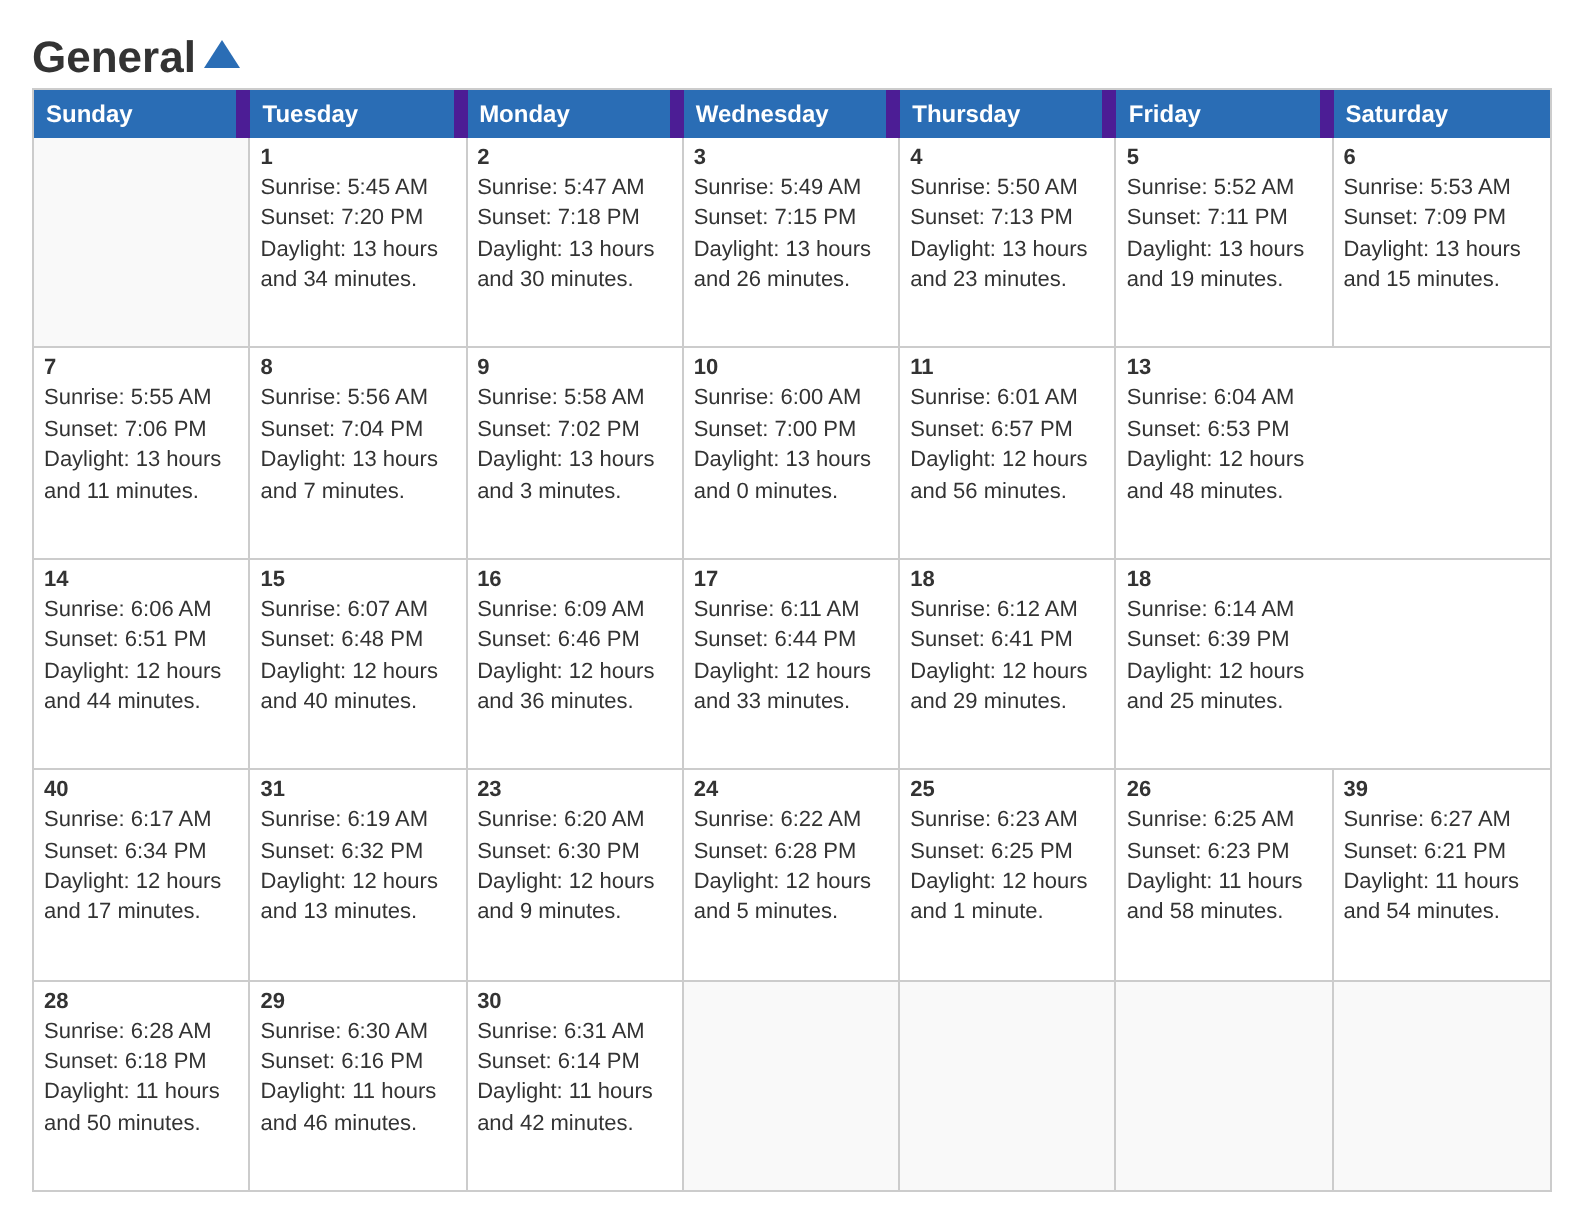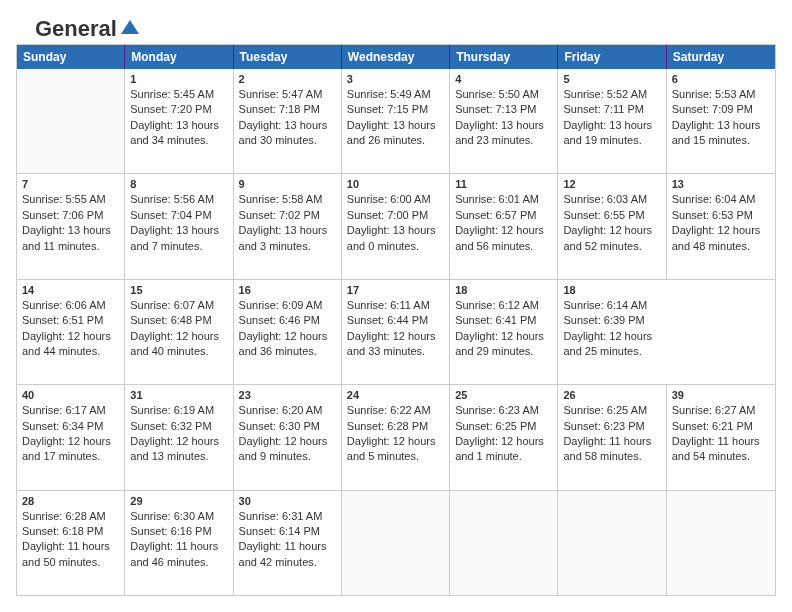--- a/index.html
+++ b/index.html
@@ -50,21 +50,21 @@
       display: grid;
       grid-template-columns: repeat(7, 1fr);
       background: #2a6db5;
     }
     .cal-header-cell {
       color: #fff;
       font-size: 12px;
       font-weight: bold;
       padding: 5px 6px;
       text-align: left;
-      border-right: 1px solid #4c1d95;
+      border-right: 7px solid #4c1d95;
     }
     .cal-header-cell:last-child { border-right: none; }
     .cal-body {
       flex: 1;
       display: flex;
       flex-direction: column;
     }
     .cal-row {
       display: grid;
       grid-template-columns: repeat(7, 1fr);
@@ -94,38 +94,38 @@
       line-height: 1.4;
     }
   </style>
 </head>
 <body>
 
 <div class="page">
   <div class="header">
     <div class="logo">
       <div style="display:flex;align-items:center;">
-        <span style="font-size:22px;font-weight:bold;color:#333;margin-left:19px;">General</span>
+        <span style="font-size:22px;font-weight:bold;color:#333;">General</span>
         <svg width="22" height="18" viewBox="0 0 22 18" style="margin-left:2px;margin-top:-4px;">
           <polygon points="2,16 11,2 20,16" fill="#2a6db5"></polygon>
         </svg>
       </div>
       <span style="font-size:22px;font-weight:bold;color:#2a6db5;margin-top:-8px;margin-left:0px;"></span>
     </div>
     <div class="title-area">
       <div class="month-title"></div>
       <div class="location"></div>
     </div>
   </div>
 
   <div class="calendar">
     <div class="cal-header" id="cal-header">
         <div class="cal-header-cell">Sunday</div>
+        <div class="cal-header-cell">Tuesday</div>
         <div class="cal-header-cell">Monday</div>
-        <div class="cal-header-cell">Tuesday</div>
         <div class="cal-header-cell">Wednesday</div>
         <div class="cal-header-cell">Thursday</div>
         <div class="cal-header-cell">Friday</div>
         <div class="cal-header-cell">Saturday</div>
       </div>
     <div class="cal-body" id="cal-body">
         <div class="cal-row">
           <div class="cal-cell empty"></div>
           <div class="cal-cell">
             <div class="day-number">1</div>
@@ -167,24 +167,20 @@
           </div>
           <div class="cal-cell">
             <div class="day-number">10</div>
             <div class="day-info">Sunrise: 6:00 AM<br>Sunset: 7:00 PM<br>Daylight: 13 hours and 0 minutes.</div>
           </div>
           <div class="cal-cell">
             <div class="day-number">11</div>
             <div class="day-info">Sunrise: 6:01 AM<br>Sunset: 6:57 PM<br>Daylight: 12 hours and 56 minutes.</div>
           </div>
           <div class="cal-cell">
-            <div class="day-number">12</div>
-            <div class="day-info">Sunrise: 6:03 AM<br>Sunset: 6:55 PM<br>Daylight: 12 hours and 52 minutes.</div>
-          </div>
-          <div class="cal-cell">
             <div class="day-number">13</div>
             <div class="day-info">Sunrise: 6:04 AM<br>Sunset: 6:53 PM<br>Daylight: 12 hours and 48 minutes.</div>
           </div>
         </div>
         <div class="cal-row">
           <div class="cal-cell">
             <div class="day-number">14</div>
             <div class="day-info">Sunrise: 6:06 AM<br>Sunset: 6:51 PM<br>Daylight: 12 hours and 44 minutes.</div>
           </div>
           <div class="cal-cell">

